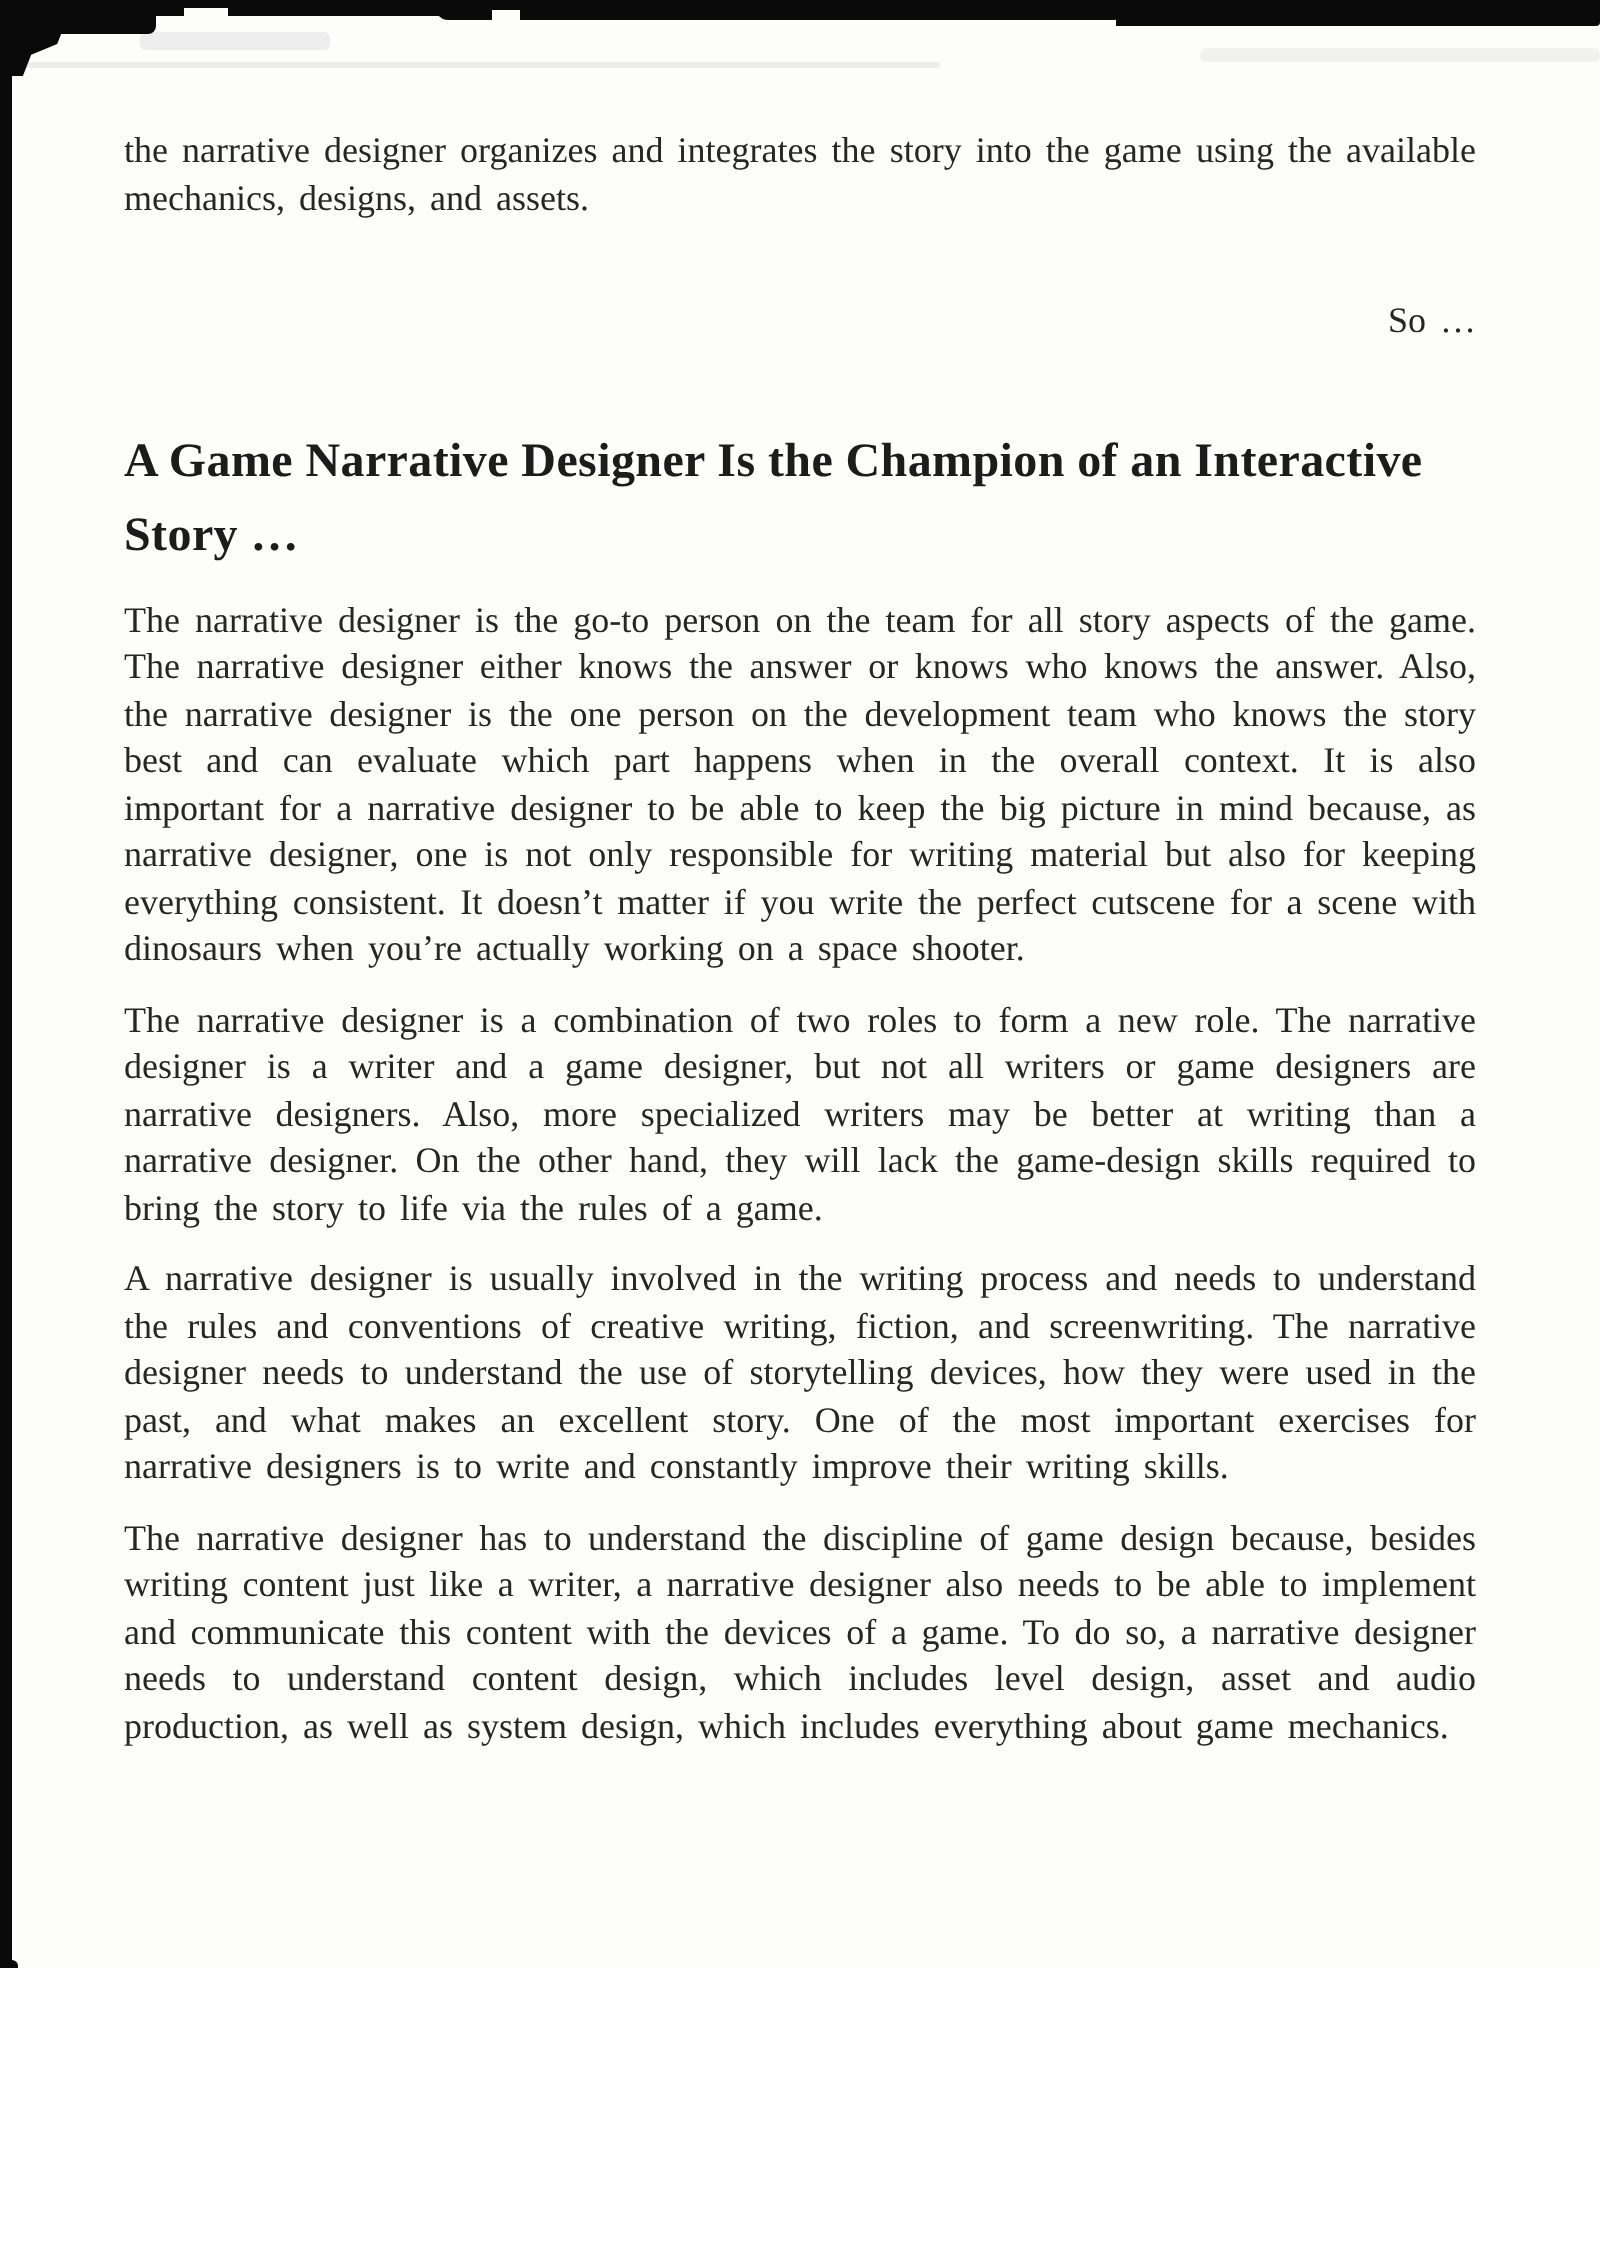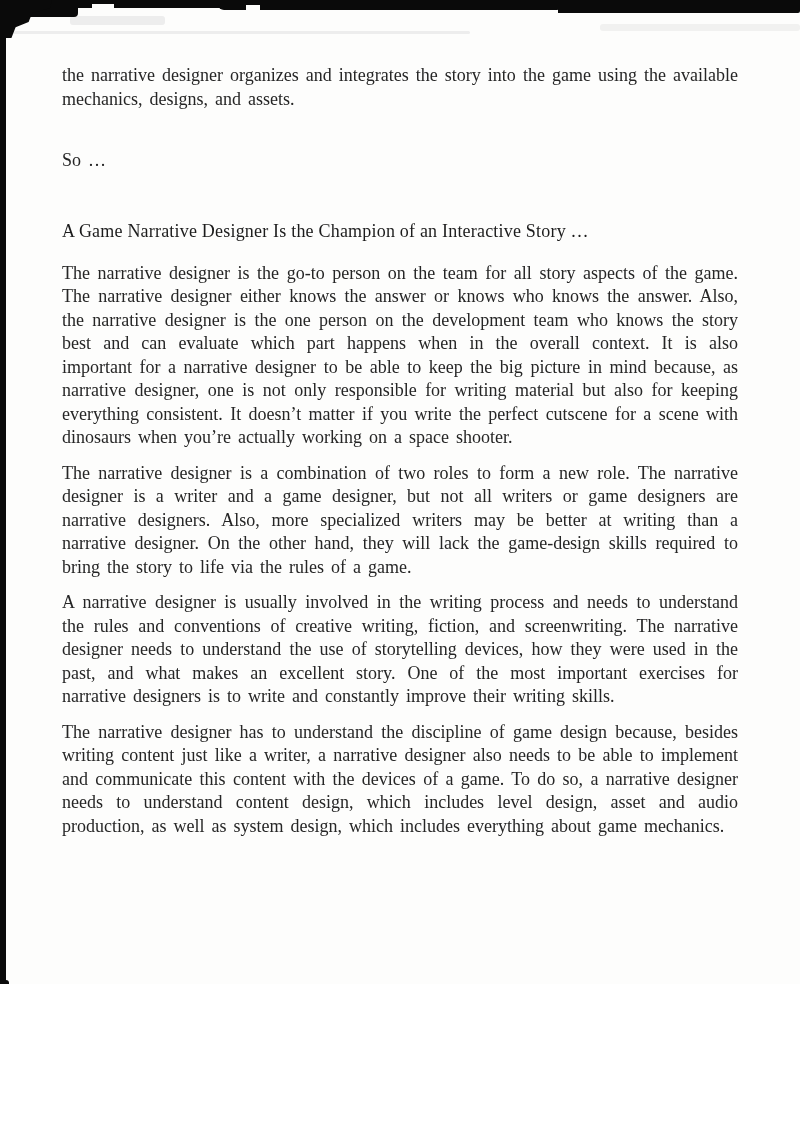--- a/index.html
+++ b/index.html
@@ -45,26 +45,26 @@
     color: #262626;
   }
   p.body {
     margin: 12px 0 0 0;
     font-size: 18px;
     line-height: 23.5px;
     text-align: justify;
     word-spacing: 2.5px;
   }
   p.body.first { margin-top: 0; }
-  p.body.short { text-align: left; margin-top: 38px; }
+  p.body.short { text-align: right; margin-top: 38px; }
   h1.sect {
     margin: 40px 0 10px 0;
-    font-size: 18px;
+    font-size: 24px;
     line-height: 37px;
-    font-weight: 400;
+    font-weight: 700;
     color: #1c1c1c;
     letter-spacing: 0.2px;
   }
 
   
   #copyright {
     position: absolute;
     right: 10px;
     top: 1103px;
     width: 400px;

